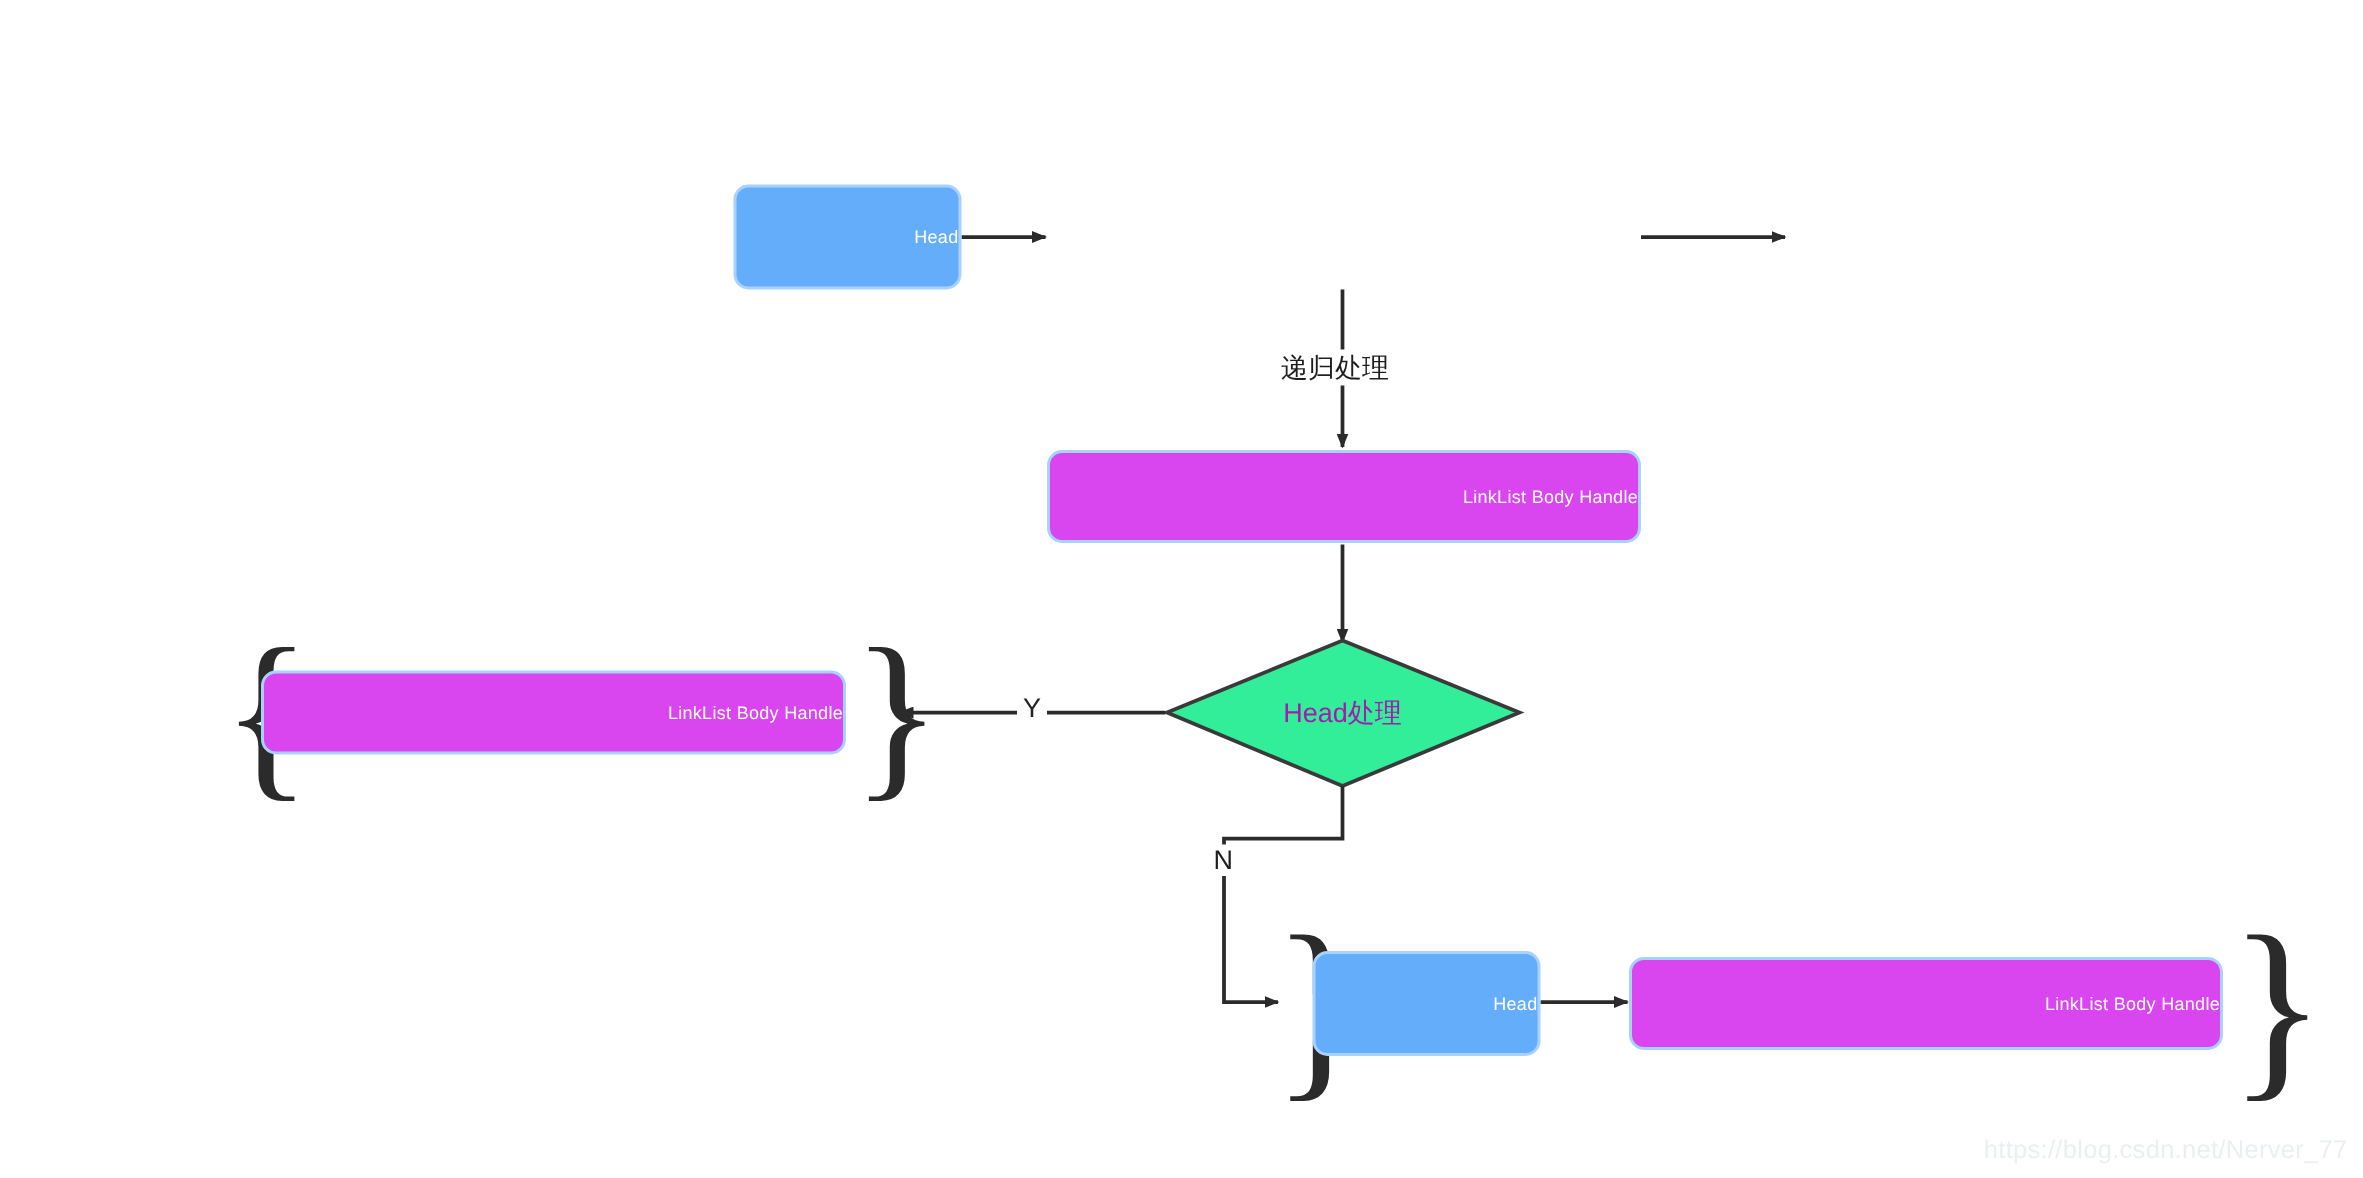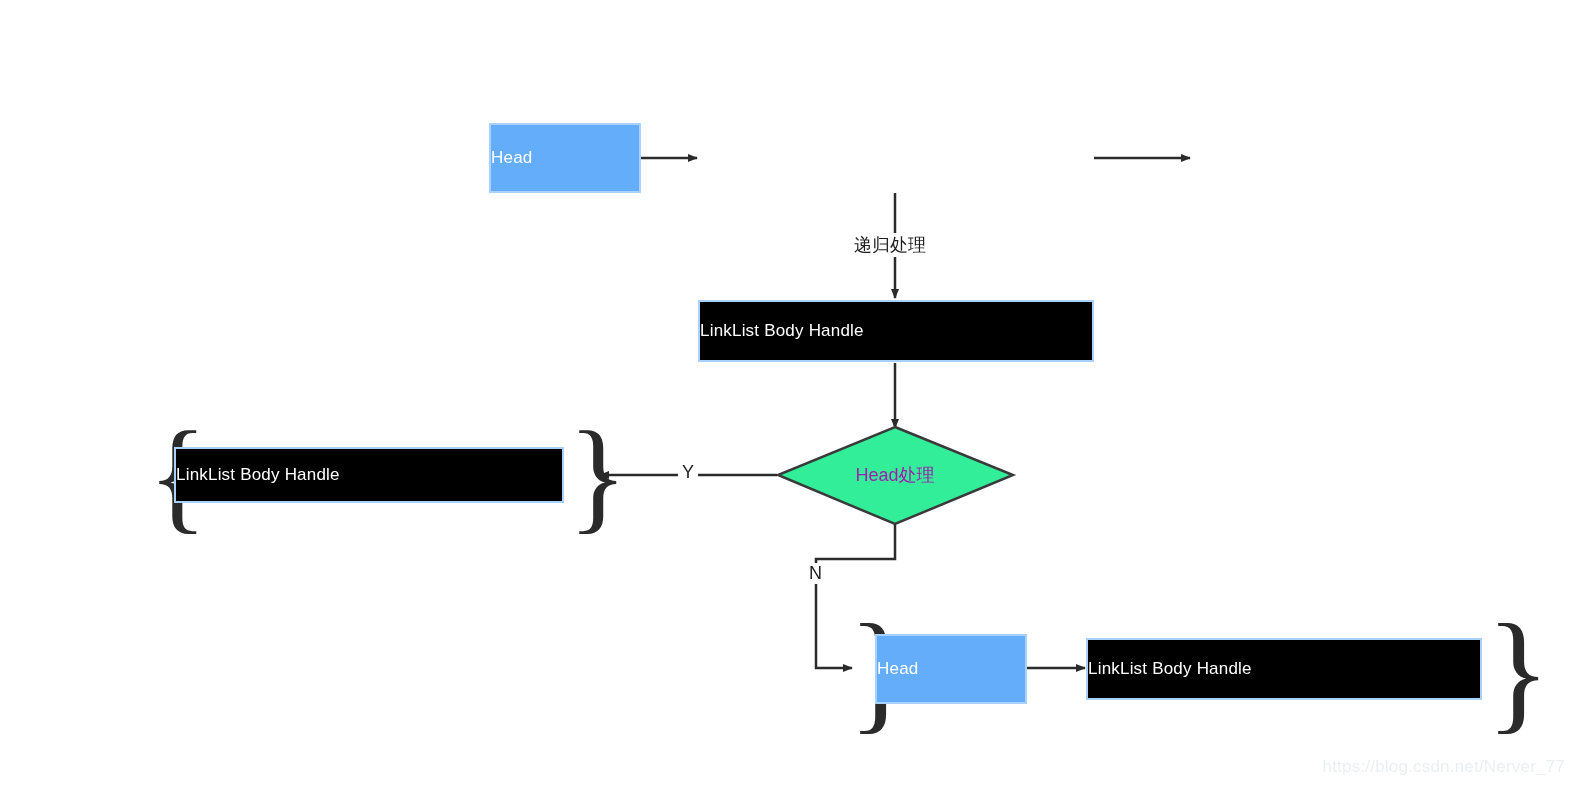--- a/index.html
+++ b/index.html
@@ -17,32 +17,33 @@
     position: relative;
     width: 1575px;
     height: 785px;
     background: #ffffff;
   }
   .node {
     position: absolute;
     box-sizing: border-box;
     display: flex;
     align-items: center;
-    justify-content: flex-start;
+    justify-content: flex-end;
     color: #ffffff;
-    font-size: 17px;
+    font-size: 12px;
     letter-spacing: 0.2px;
     user-select: none;
+    border-radius: 10px;
   }
   .node.blue {
     background: #63adfb;
     border: 2px solid #a8d2fd;
   }
   .node.red {
-    background: #000000;
+    background: #d946ef;
     border: 2px solid #a8d2fd;
   }
   .diamond-label {
     position: absolute;
     display: flex;
     align-items: center;
     justify-content: center;
     color: #a21caf;
     font-size: 18px;
     pointer-events: none;

